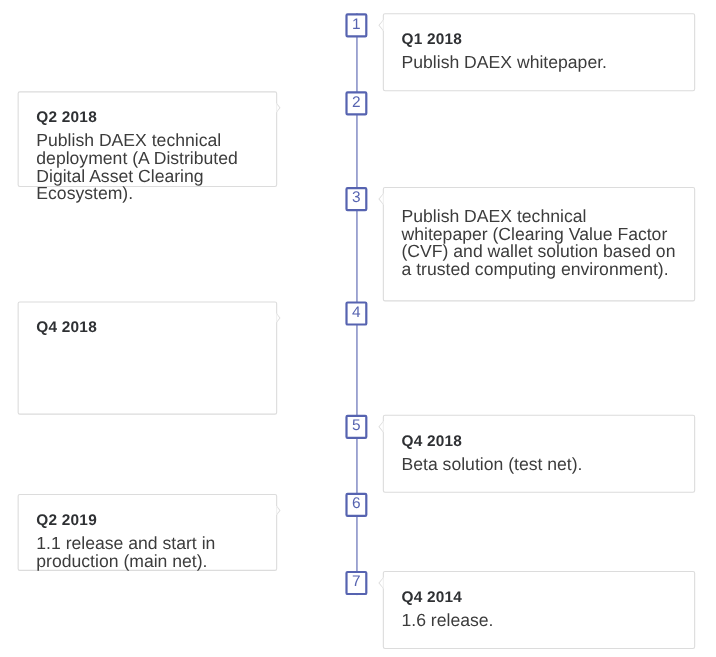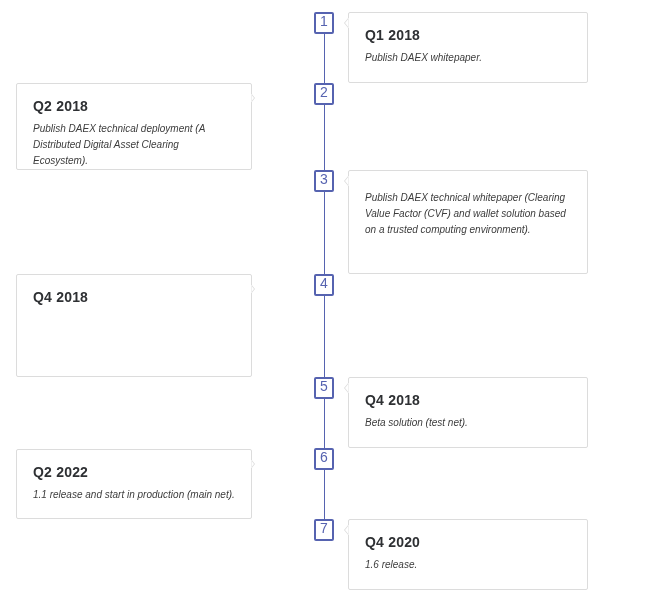--- a/index.html
+++ b/index.html
@@ -33,37 +33,36 @@
   }
 
   .card {
     position: absolute;
     box-sizing: border-box;
     border: 1px solid #dcdcdc;
     border-radius: 2px;
     background: #fff;
     padding: 13px 16px 0 16px;
   }
-  .card.right { left: 348px; width: 240px; }
+  .card.right { left: 348px; width: 284px; }
   .card.left  { left: 16px;  width: 236px; }
 
   .title {
     font-weight: bold;
     font-size: 14px;
     line-height: 18px;
     letter-spacing: 0.2px;
     color: #2e3033;
     white-space: nowrap;
   }
   .body {
     margin-top: 6px;
-    font-size: 10px;
+    font-size: 16px;
     line-height: 16px;
     color: #3c3c3c;
-    font-style: italic;
   }
 
   
   .caret { position: absolute; width: 0; height: 0; }
   .card.right > .caret {
     left: -5px; top: 4px;
     border-top: 6px solid transparent;
     border-bottom: 6px solid transparent;
     border-right: 5px solid #dcdcdc;
   }
@@ -152,26 +151,26 @@
     <div class="title">Q4 2018</div>
     <div class="body">Beta solution (test net).</div>
   </div>
 
   <div class="marker" style="top:448px">
     <span>6</span>
   </div>
   <div class="card left" style="top:449px;height:70px">
     <span class="caret"></span>
       <span class="seam"></span>
-    <div class="title">Q2 2022</div>
+    <div class="title">Q2 2019</div>
     <div class="body">1.1 release and start in production (main net).</div>
   </div>
 
   <div class="marker" style="top:519px">
     <span>7</span>
   </div>
   <div class="card right" style="top:519px;height:71px">
     <span class="caret"></span>
       <span class="seam"></span>
-    <div class="title">Q4 2020</div>
+    <div class="title">Q4 2014</div>
     <div class="body">1.6 release.</div>
   </div>
 </div>
 
 </body></html>

